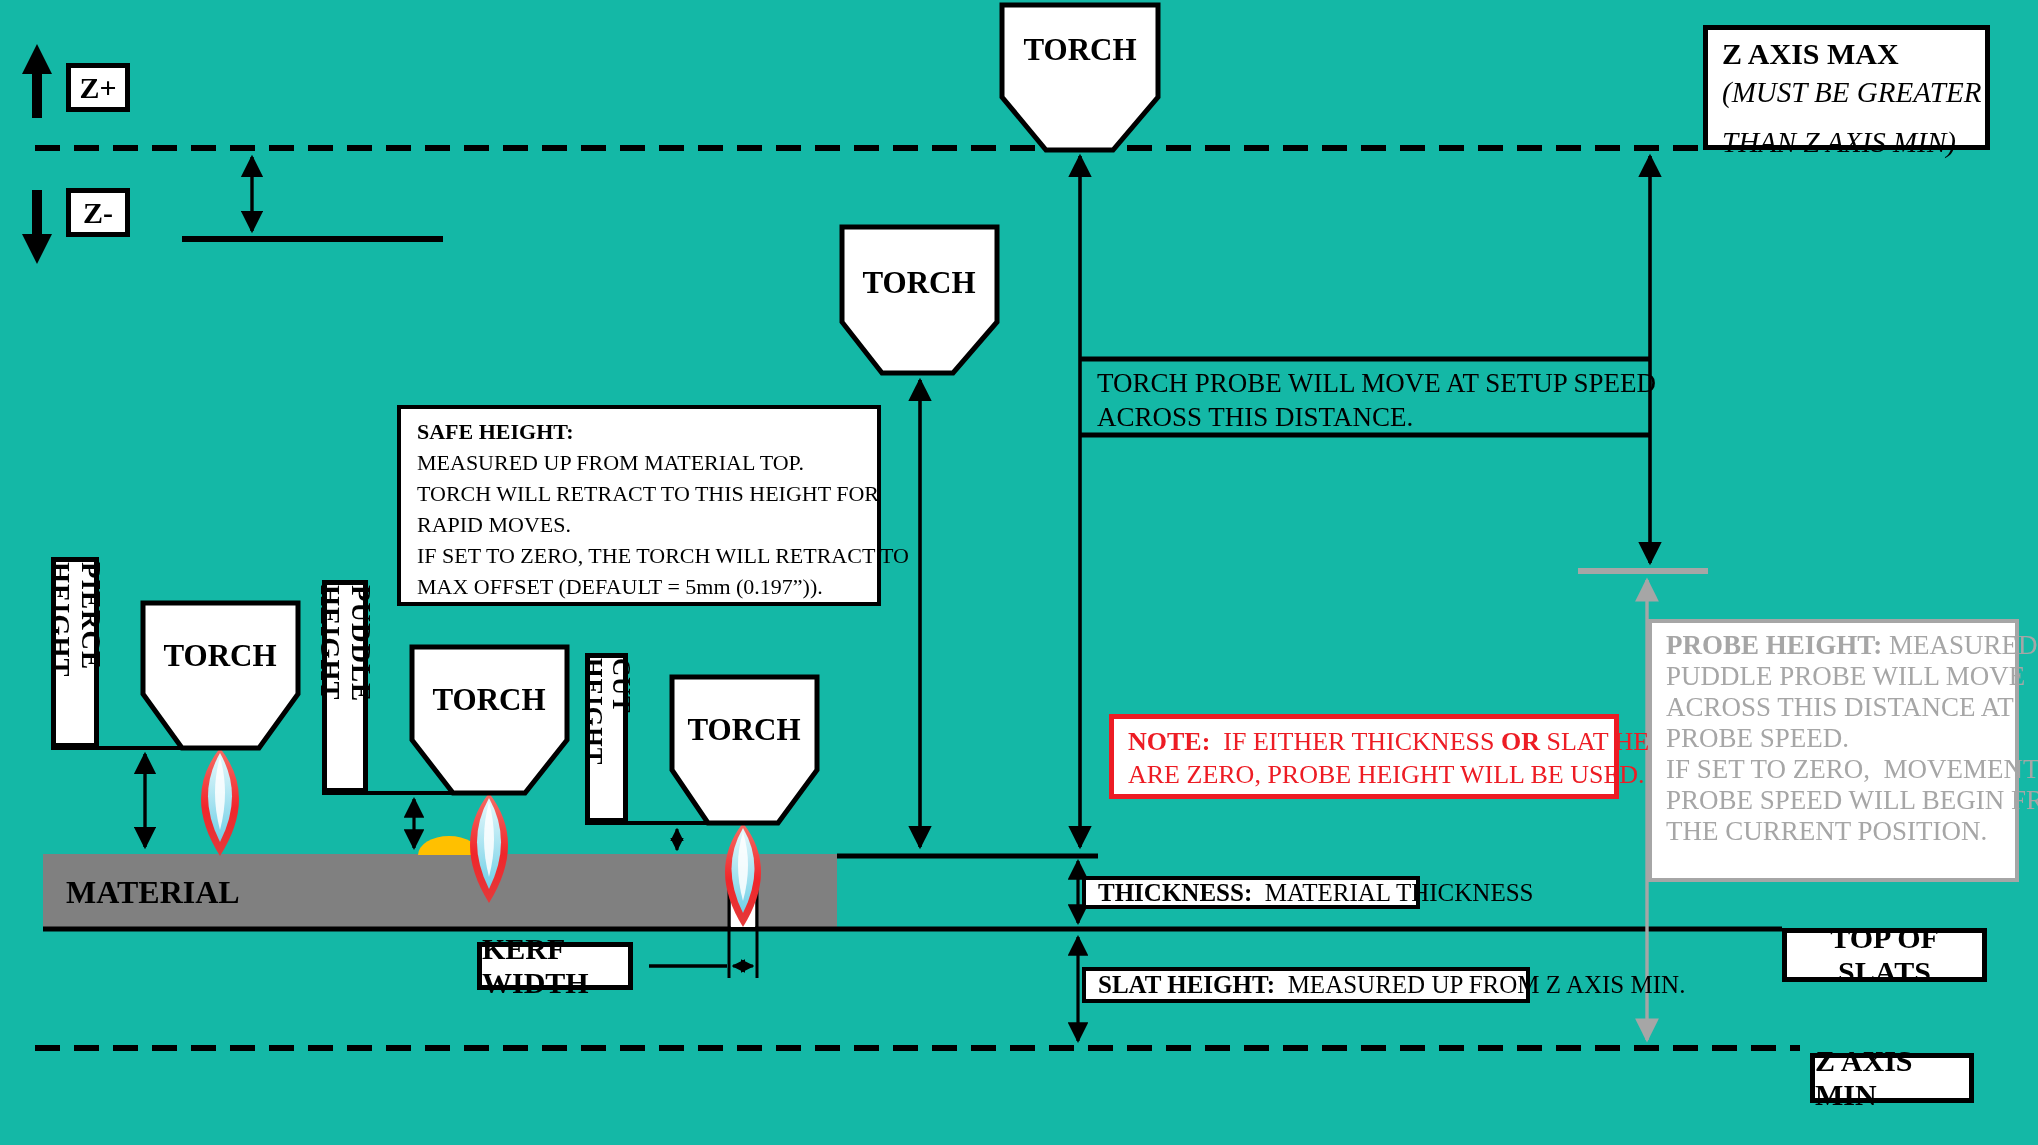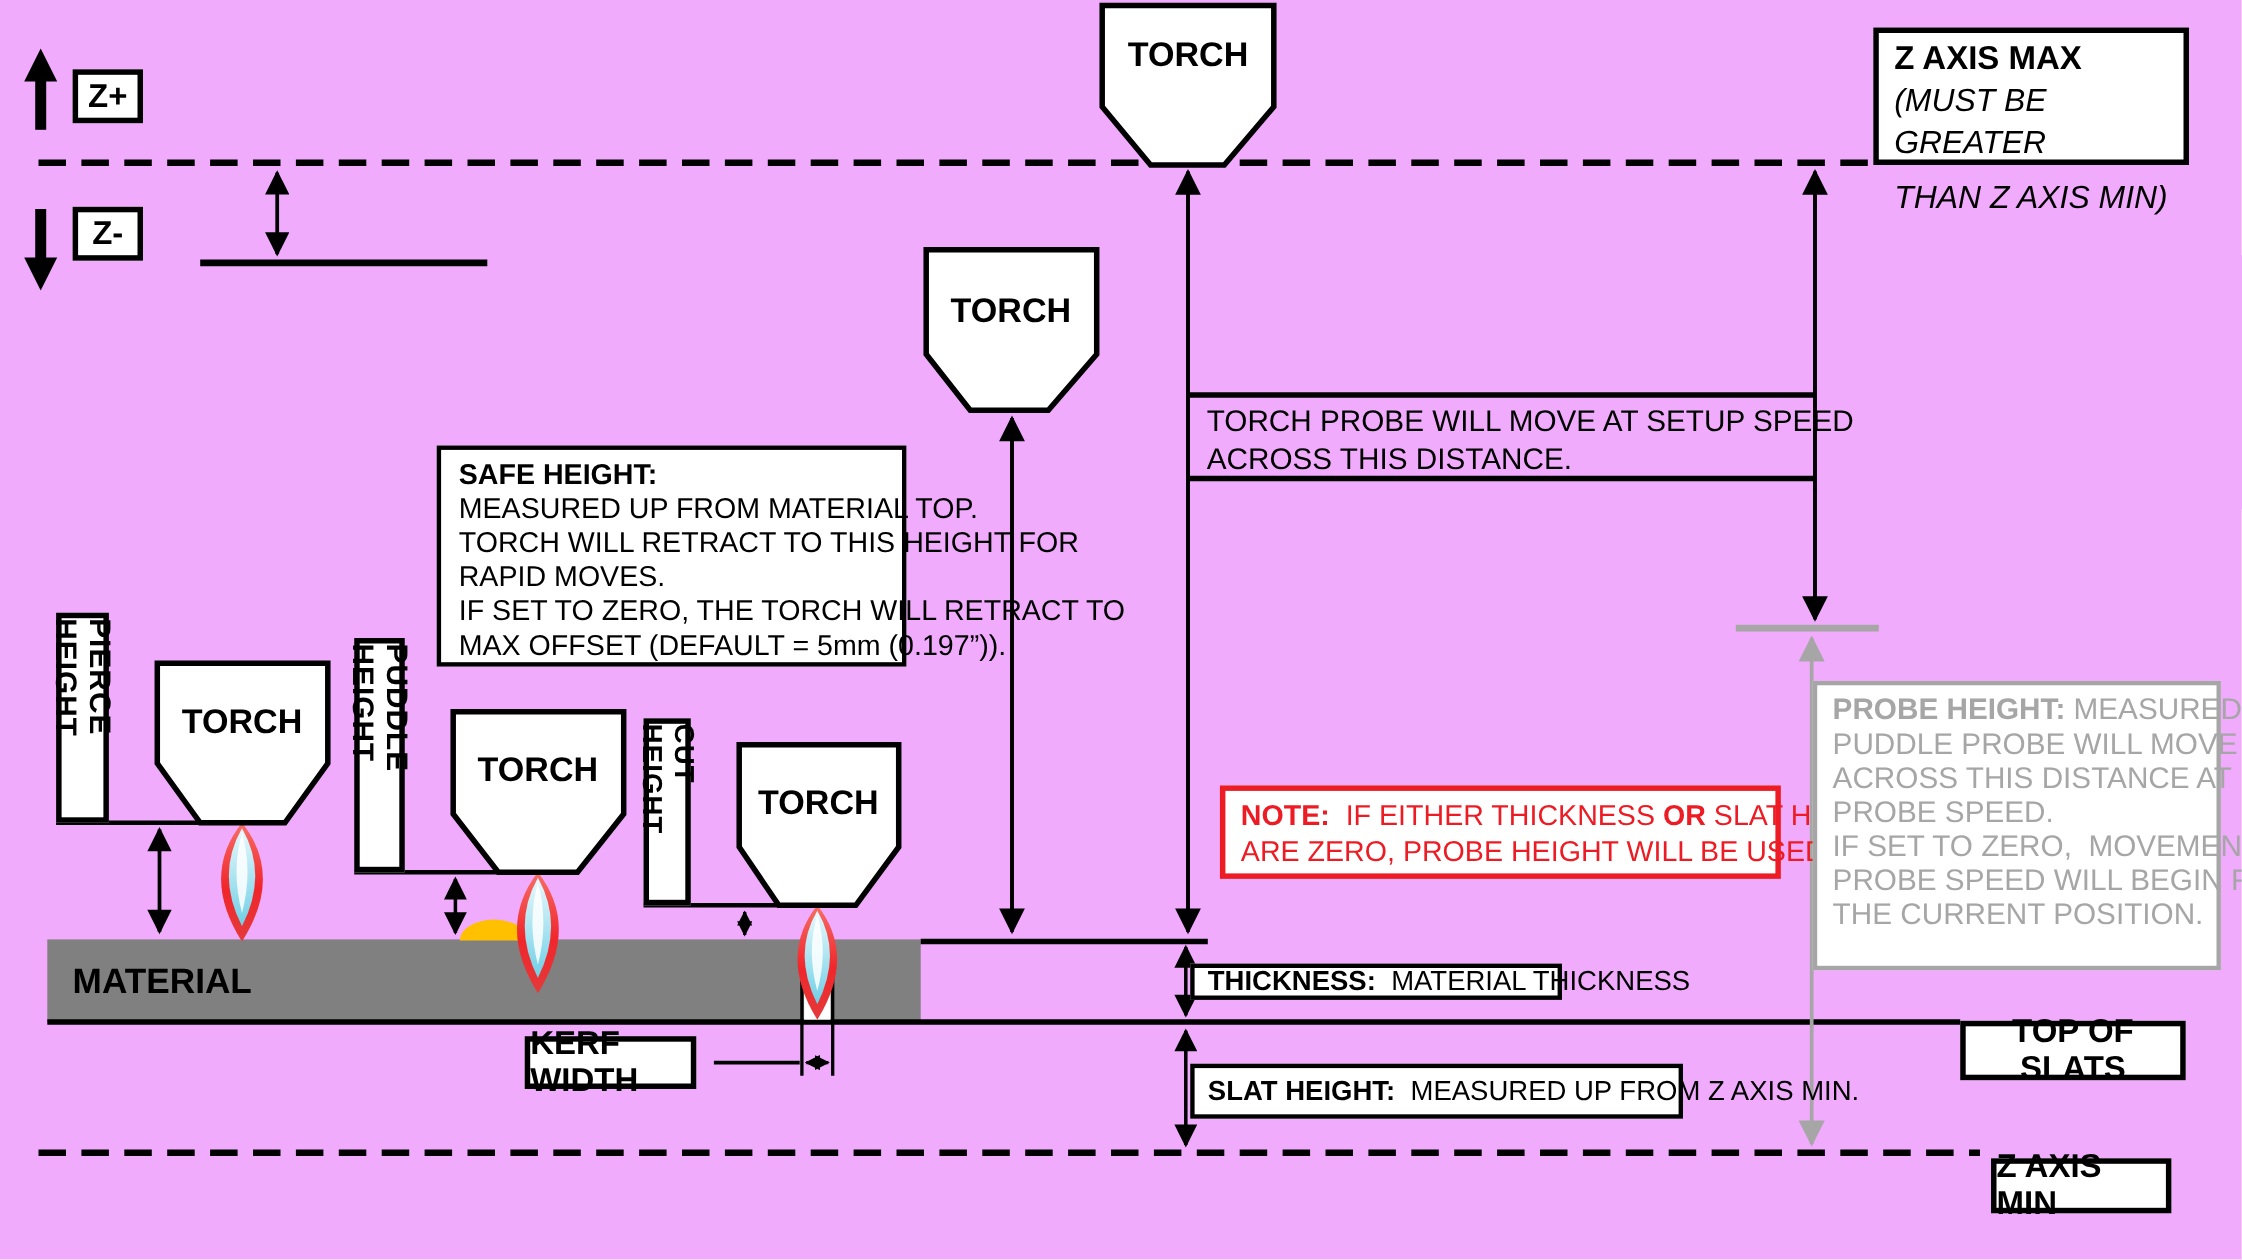--- a/index.html
+++ b/index.html
@@ -1,17 +1,17 @@
 <!DOCTYPE html>
 <html><head>
 <meta charset="utf-8">
 <style>
   html,body{margin:0;padding:0;background:#fff;}
-  #scene{position:relative;width:2038px;height:1145px;background:#f0abfc;overflow:hidden;
-         font-family:Liberation Sans, sans-serif;color:#000;}
+  #scene{position:relative;width:2038px;height:1145px;background:#14b8a6;overflow:hidden;
+         font-family:Liberation Serif, serif;color:#000;}
   #scene svg{position:absolute;left:0;top:0;}
   .box{position:absolute;background:#fff;border:4px solid #000;box-sizing:border-box;}
   .b5{border-width:5px;}
   .cc{display:flex;align-items:center;justify-content:center;}
   .bold{font-weight:bold;}
   .pre{white-space:pre;}
   .vlabel{writing-mode:vertical-rl;text-orientation:mixed;font-weight:bold;font-size:27px;
           display:flex;align-items:center;justify-content:center;letter-spacing:1px;}
   .txt{position:absolute;}
   .lh31{line-height:31px;} .lh33{line-height:33px;} .lh34{line-height:34px;}
@@ -145,21 +145,21 @@
     <div class="bold" style="font-size:30px;">Z AXIS MAX</div>
     <div style="font-style:italic;">(MUST BE GREATER</div>
     <div style="font-style:italic;margin-top:12px;">THAN Z AXIS MIN)</div>
   </div>
 
   <div class="txt lh34" style="left:1097px;top:366px;width:540px;font-size:27px;">
     <div class="pre">TORCH PROBE WILL MOVE AT SETUP SPEED</div>
     <div class="pre">ACROSS THIS DISTANCE.</div>
   </div>
 
-  <div class="box lh31" style="left:397px;top:405px;width:427px;height:201px;padding:7px 0 0 16px;font-size:26px;">
+  <div class="box lh31" style="left:397px;top:405px;width:484px;height:201px;padding:7px 0 0 16px;font-size:22px;">
     <div class="bold pre">SAFE HEIGHT:</div>
     <div class="pre">MEASURED UP FROM MATERIAL TOP.</div>
     <div class="pre">TORCH WILL RETRACT TO THIS HEIGHT FOR</div>
     <div class="pre">RAPID MOVES.</div>
     <div class="pre">IF SET TO ZERO, THE TORCH WILL RETRACT TO</div>
     <div class="pre">MAX OFFSET (DEFAULT = 5mm (0.197”)).</div>
   </div>
 
   <div class="box b5 vlabel" style="left:51px;top:557px;width:48px;height:191px;">
     <span>PIERCE HEIGHT</span>
@@ -182,21 +182,21 @@
       <span class="bold pre">NOTE:</span><span class="pre">  IF EITHER THICKNESS </span><span class="bold pre">OR</span><span class="pre"> SLAT HEIGHT</span>
     </div>
     <div class="pre">ARE ZERO, PROBE HEIGHT WILL BE USED.</div>
   </div>
 
   <div class="box" style="left:1082px;top:876px;width:338px;height:33px;display:flex;align-items:center;padding-left:12px;font-size:25px;">
     <span class="bold pre">THICKNESS:</span>
       <span class="pre">  MATERIAL THICKNESS</span>
   </div>
 
-  <div class="box" style="left:1082px;top:967px;width:448px;height:50px;display:flex;align-items:center;padding-left:12px;font-size:25px;">
+  <div class="box" style="left:1082px;top:967px;width:448px;height:36px;display:flex;align-items:center;padding-left:12px;font-size:25px;">
     <span class="bold pre">SLAT HEIGHT:</span>
       <span class="pre">  MEASURED UP FROM Z AXIS MIN.</span>
   </div>
 
   <div class="box gray lh31" style="left:1648px;top:619px;width:371px;height:263px;padding:7px 0 0 14px;font-size:27px;">
     <div>
       <span class="bold pre">PROBE HEIGHT:</span><span class="pre"> MEASURED UP</span>
     </div>
     <div class="pre">PUDDLE PROBE WILL MOVE</div>
     <div class="pre">ACROSS THIS DISTANCE AT</div>

